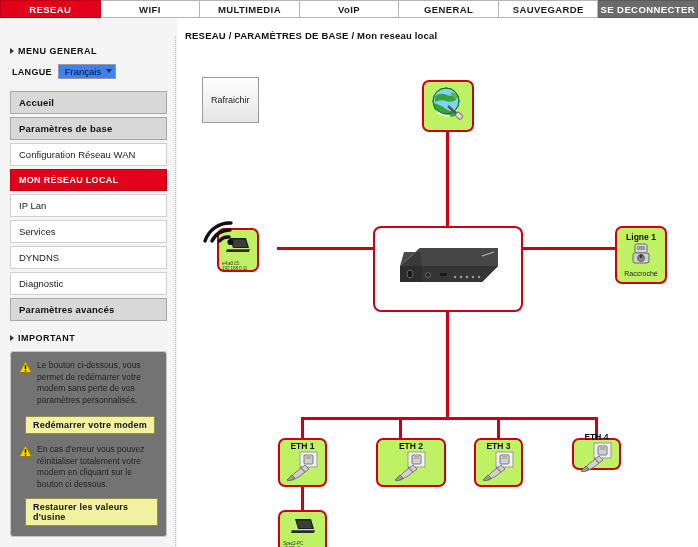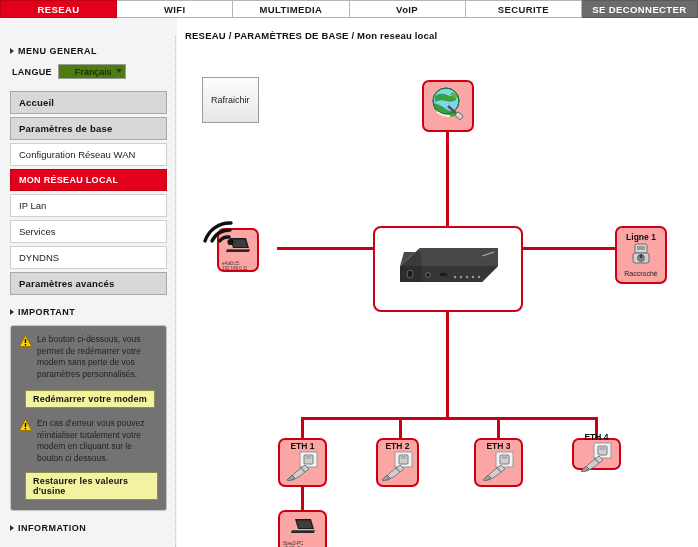--- a/index.html
+++ b/index.html
@@ -38,22 +38,22 @@
     font-size: 9px; font-weight: bold; color: #111; letter-spacing: .5px;
     margin: 4px 0 8px 0; display: flex; align-items: center; gap: 4px;
   }
   .tri { display: inline-block; width: 0; height: 0;
     border-left: 4px solid #333; border-top: 3px solid transparent; border-bottom: 3px solid transparent; }
 
   .lang-row { display: flex; align-items: center; gap: 6px; margin: 0 0 12px 2px; }
   .lang-label { font-size: 9px; font-weight: bold; color: #111; letter-spacing: .3px; }
   .lang-select {
     font-size: 9.5px; font-family: "Liberation Sans", sans-serif;
-    border: 1px solid #9a9a9a; background: #4d7c0f; color: #111;
-    padding: 1px 14px 1px 16px; position: relative; display: inline-block;
+    border: 1px solid #9a9a9a; background: #3b82f6; color: #111;
+    padding: 1px 14px 1px 6px; position: relative; display: inline-block;
   }
   .lang-select .caret {
     position: absolute; right: 3px; top: 4px; width: 0; height: 0;
     border-top: 4px solid #333; border-left: 3px solid transparent; border-right: 3px solid transparent;
   }
 
   .menu { margin: 0 0 0 0; }
   .menu-item {
     font-size: 9.5px; color: #222; padding: 5px 8px; margin-bottom: 3px;
     border: 1px solid #cfcfcf; background: #ffffff;
@@ -91,21 +91,21 @@
     position: absolute; left: 25px; top: 59px;
     background: linear-gradient(#fdfdfd,#e6e6e6); border: 1px solid #9c9c9c;
     font-size: 9px; color: #222; padding: 17px 8px; font-family: "Liberation Sans", sans-serif;
   }
 
   
   #diagram { position: absolute; left: 0; top: 0; width: 521px; height: 529px; }
   .line { position: absolute; background: #cc0012; }
   .node {
     position: absolute; border: 2px solid #cc0012; border-radius: 7px;
-    background: #fca5a5; display: flex; flex-direction: column;
+    background: #bef264; display: flex; flex-direction: column;
     align-items: center; justify-content: center; z-index: 3;
   }
   .node-title { font-size: 8.5px; font-weight: bold; color: #111; line-height: 10px; }
   .node-sub { font-size: 7px; color: #222; line-height: 8px; }
   .tiny {
     font-size: 4.6px; line-height: 5.4px; color: #333; text-align: left;
     width: 100%; padding-left: 3px; letter-spacing: -.1px;
     font-family: "Liberation Sans", sans-serif;
   }
   .modem-box {
@@ -117,21 +117,22 @@
 </head>
 <body>
 
 <div id="app">
 
   <div id="topnav">
     <div class="navtab active">RESEAU</div>
     <div class="navtab">WIFI</div>
     <div class="navtab">MULTIMEDIA</div>
     <div class="navtab">VoIP</div>
-    <div class="navtab">SECURITE</div>
+    <div class="navtab">GENERAL</div>
+    <div class="navtab">SAUVEGARDE</div>
     <div class="navtab logout">SE DECONNECTER</div>
   </div>
 
   <div id="sidebar">
 
     <div class="section-head">
       <span class="tri"></span>
       <span>MENU GENERAL</span>
     </div>
 
@@ -144,20 +145,21 @@
     </div>
 
     <div class="menu">
       <div class="menu-item group">Accueil</div>
       <div class="menu-item group">Paramètres de base</div>
       <div class="menu-item">Configuration Réseau WAN</div>
       <div class="menu-item active">MON RÉSEAU LOCAL</div>
       <div class="menu-item">IP Lan</div>
       <div class="menu-item">Services</div>
       <div class="menu-item">DYNDNS</div>
+      <div class="menu-item">Diagnostic</div>
       <div class="menu-item group">Paramètres avancés</div>
     </div>
 
     <div class="section-head" style="margin-top:12px;">
       <span class="tri"></span>
       <span>IMPORTANT</span>
     </div>
 
     <div class="panel">
       <div class="warn-row">
@@ -288,21 +290,21 @@
           <svg width="34" height="30" viewBox="0 0 34 30">
             <rect x="14" y="1" width="17" height="15" fill="#f2f2f2" stroke="#9a9a9a" stroke-width="1"></rect>
             <rect x="18" y="4" width="9" height="9" rx="1" fill="#cfcfcf" stroke="#7a7a7a" stroke-width="1"></rect>
             <rect x="20" y="4" width="5" height="4" fill="#b0b0b0"></rect>
             <path d="M3 28 L10 21 L19 14 L23 18 L14 25 L7 29 Z" fill="#cfcfcf" stroke="#7a7a7a" stroke-width="1"></path>
             <path d="M1 29 L6 24 L9 27 L4 30 Z" fill="#9c9c9c" stroke="#6a6a6a" stroke-width="1"></path>
             <path d="M14 16 L19 21" stroke="#8a8a8a" stroke-width="1.4"></path>
           </svg>
         </span>
       </div>
-      <div class="node" style="left:199px; top:420px; width:43px; height:49px;justify-content:flex-end;">
+      <div class="node" style="left:199px; top:420px; width:70px; height:49px;justify-content:flex-end;">
         <div class="node-title">ETH 2</div>
         <span>
           <svg width="34" height="30" viewBox="0 0 34 30">
             <rect x="14" y="1" width="17" height="15" fill="#f2f2f2" stroke="#9a9a9a" stroke-width="1"></rect>
             <rect x="18" y="4" width="9" height="9" rx="1" fill="#cfcfcf" stroke="#7a7a7a" stroke-width="1"></rect>
             <rect x="20" y="4" width="5" height="4" fill="#b0b0b0"></rect>
             <path d="M3 28 L10 21 L19 14 L23 18 L14 25 L7 29 Z" fill="#cfcfcf" stroke="#7a7a7a" stroke-width="1"></path>
             <path d="M1 29 L6 24 L9 27 L4 30 Z" fill="#9c9c9c" stroke="#6a6a6a" stroke-width="1"></path>
             <path d="M14 16 L19 21" stroke="#8a8a8a" stroke-width="1.4"></path>
           </svg>

